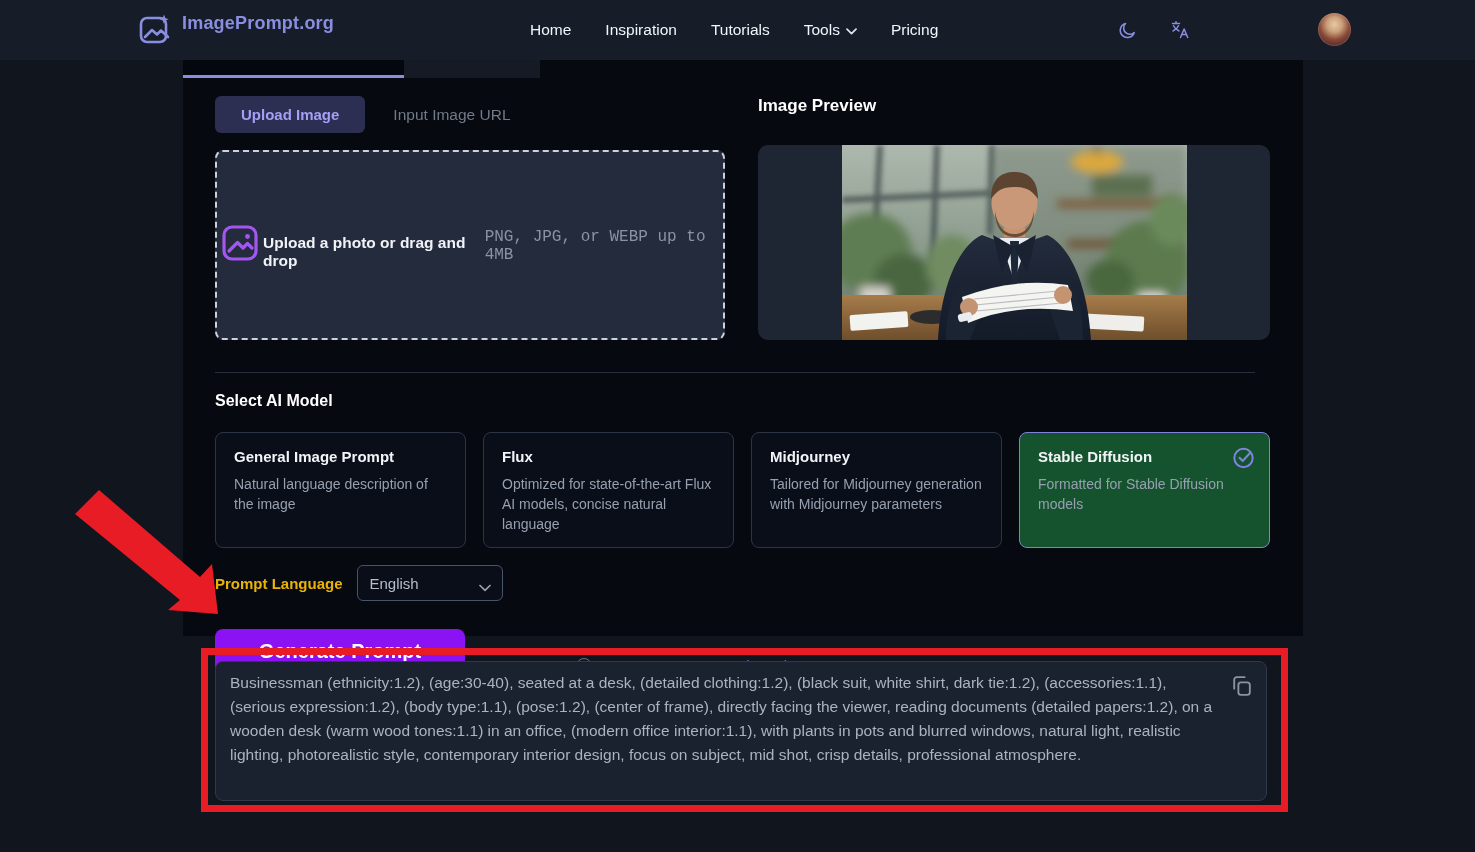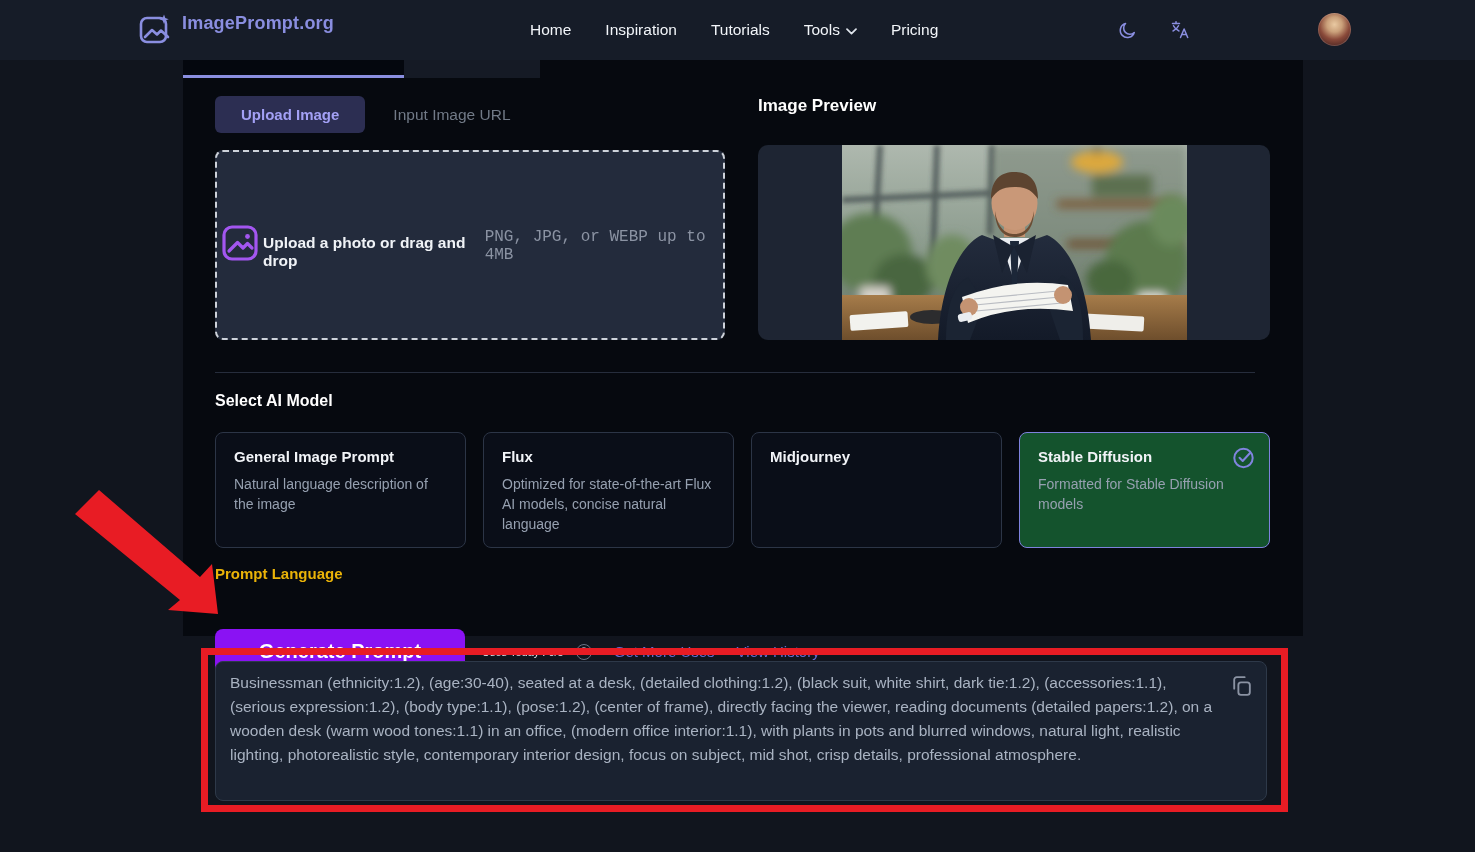--- a/index.html
+++ b/index.html
@@ -80,21 +80,21 @@
   
   .lang-row { position:absolute; left:32px; top:505px; display:flex; align-items:center; gap:14px; }
   .lang-label { color:#eab308; font-size:15px; font-weight:bold; }
   .lang-select {
     position:relative; width:146px; height:36px; background:#0a0e18;
     border:1px solid #49536a; border-radius:6px; display:flex; align-items:center;
     padding:0 12px; color:#b6bdca; font-size:15px; cursor:pointer;
   }
   .lang-chevron { position:absolute; right:11px; top:12px; }
   
-  .gen-row { position:absolute; left:32px; top:569px; display:flex; align-items:center; }
+  .gen-row { position:absolute; left:32px; top:569px; display:flex; align-items:flex-end; }
   .gen-btn {
     width:250px; height:45px; background:#8a12f3; color:#fff; border:none; border-radius:8px;
     font-size:20px; font-weight:bold; cursor:pointer; font-family:"Liberation Sans", sans-serif;
   }
   .uses-label { color:#dfe5ee; font-size:11px; margin-left:17px; }
   .q-icon {
     width:16px; height:16px; border:1.4px solid #6b7486; border-radius:50%;
     color:#8b93a3; font-size:10px; display:flex; align-items:center; justify-content:center;
     margin-left:12px; cursor:pointer;
   }
@@ -292,35 +292,44 @@
     <div class="card">
       <div class="card-name">General Image Prompt</div>
       <div class="card-desc">Natural language description of the image</div>
     </div>
     <div class="card">
       <div class="card-name">Flux</div>
       <div class="card-desc">Optimized for state-of-the-art Flux AI models, concise natural language</div>
     </div>
     <div class="card">
       <div class="card-name">Midjourney</div>
+      <div class="card-desc">Tailored for Midjourney generation with Midjourney parameters</div>
     </div>
     <div class="card selected">
       <div class="card-name">Stable Diffusion</div>
       <div class="card-desc">Formatted for Stable Diffusion models</div>
       <span class="card-check">
         <svg width="23" height="23" viewBox="0 0 23 23" fill="none">
           <circle cx="11.5" cy="12" r="9.2" stroke="#8084de" stroke-width="2"></circle>
           <path d="M7.5 11.8 l3.2 3.2 L18 7" stroke="#8084de" stroke-width="2" fill="none" stroke-linecap="round" stroke-linejoin="round"></path>
         </svg>
       </span>
     </div>
   </div>
 
   <div class="lang-row">
     <span class="lang-label">Prompt Language</span>
+    <div class="lang-select">
+      <span>English</span>
+      <span class="lang-chevron">
+        <svg width="12" height="8" viewBox="0 0 12 8" fill="none">
+            <path d="M1 1.5 L6 6.3 L11 1.5" stroke="#9aa2b1" stroke-width="1.7" stroke-linecap="round" stroke-linejoin="round"></path>
+          </svg>
+      </span>
+    </div>
   </div>
 
   <div class="gen-row">
     <button class="gen-btn">Generate Prompt</button>
     <span class="uses-label">Uses Today : 0/5</span>
     <span class="q-icon">?</span>
     <span class="link">Get More Uses</span>
     <span class="link">View History</span>
   </div>
 

